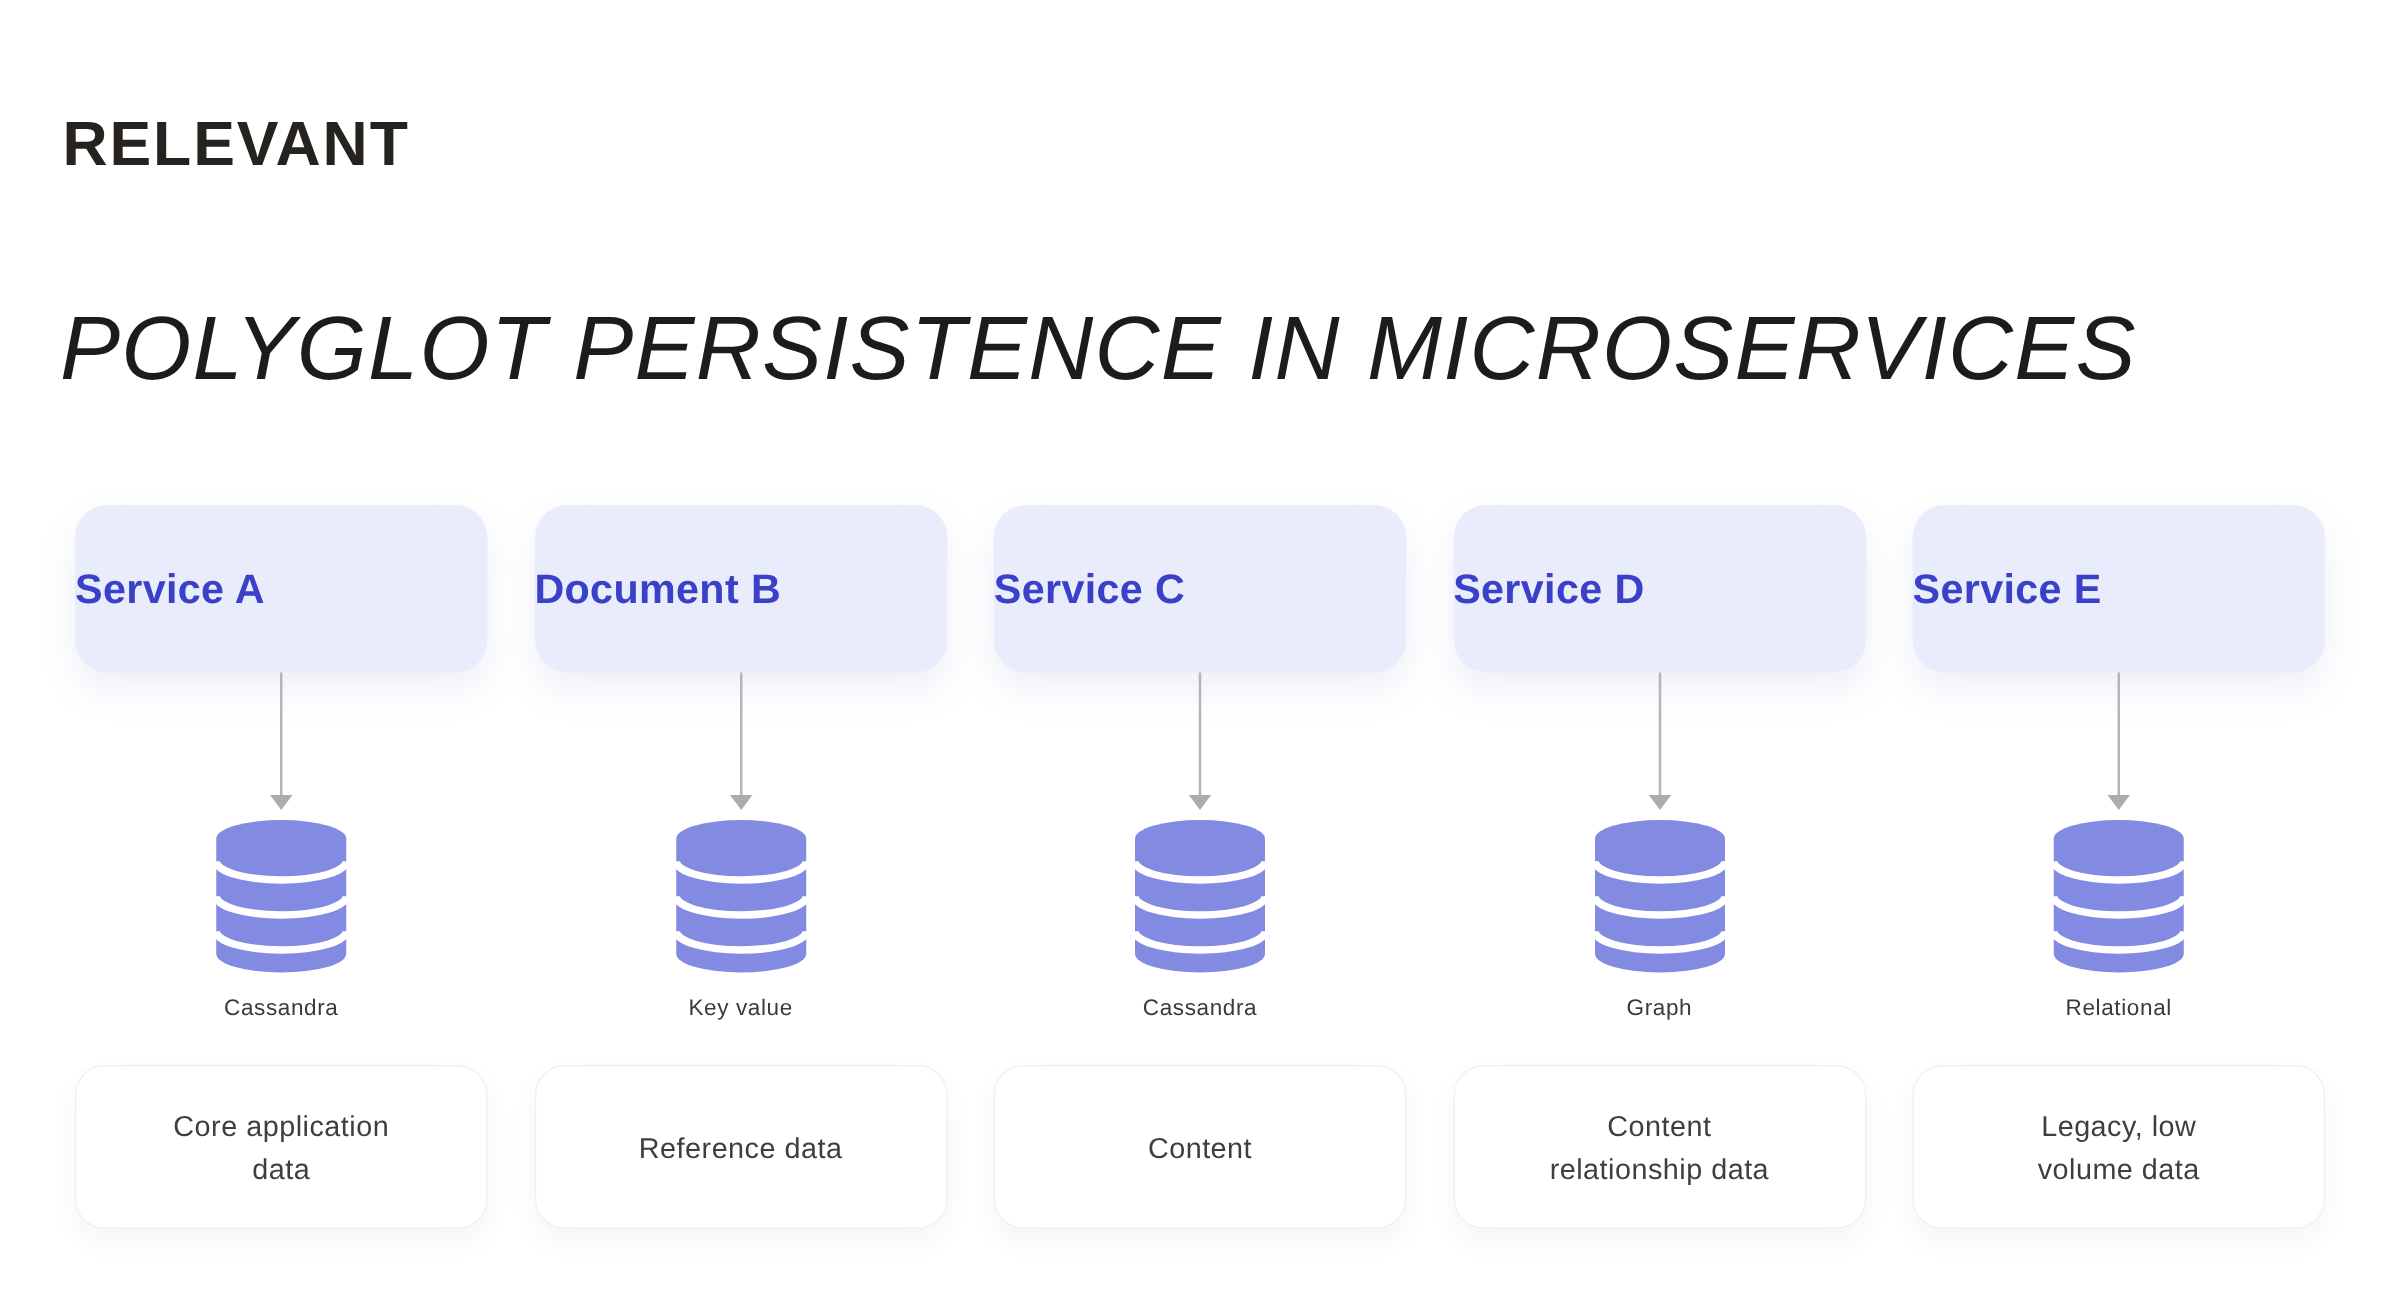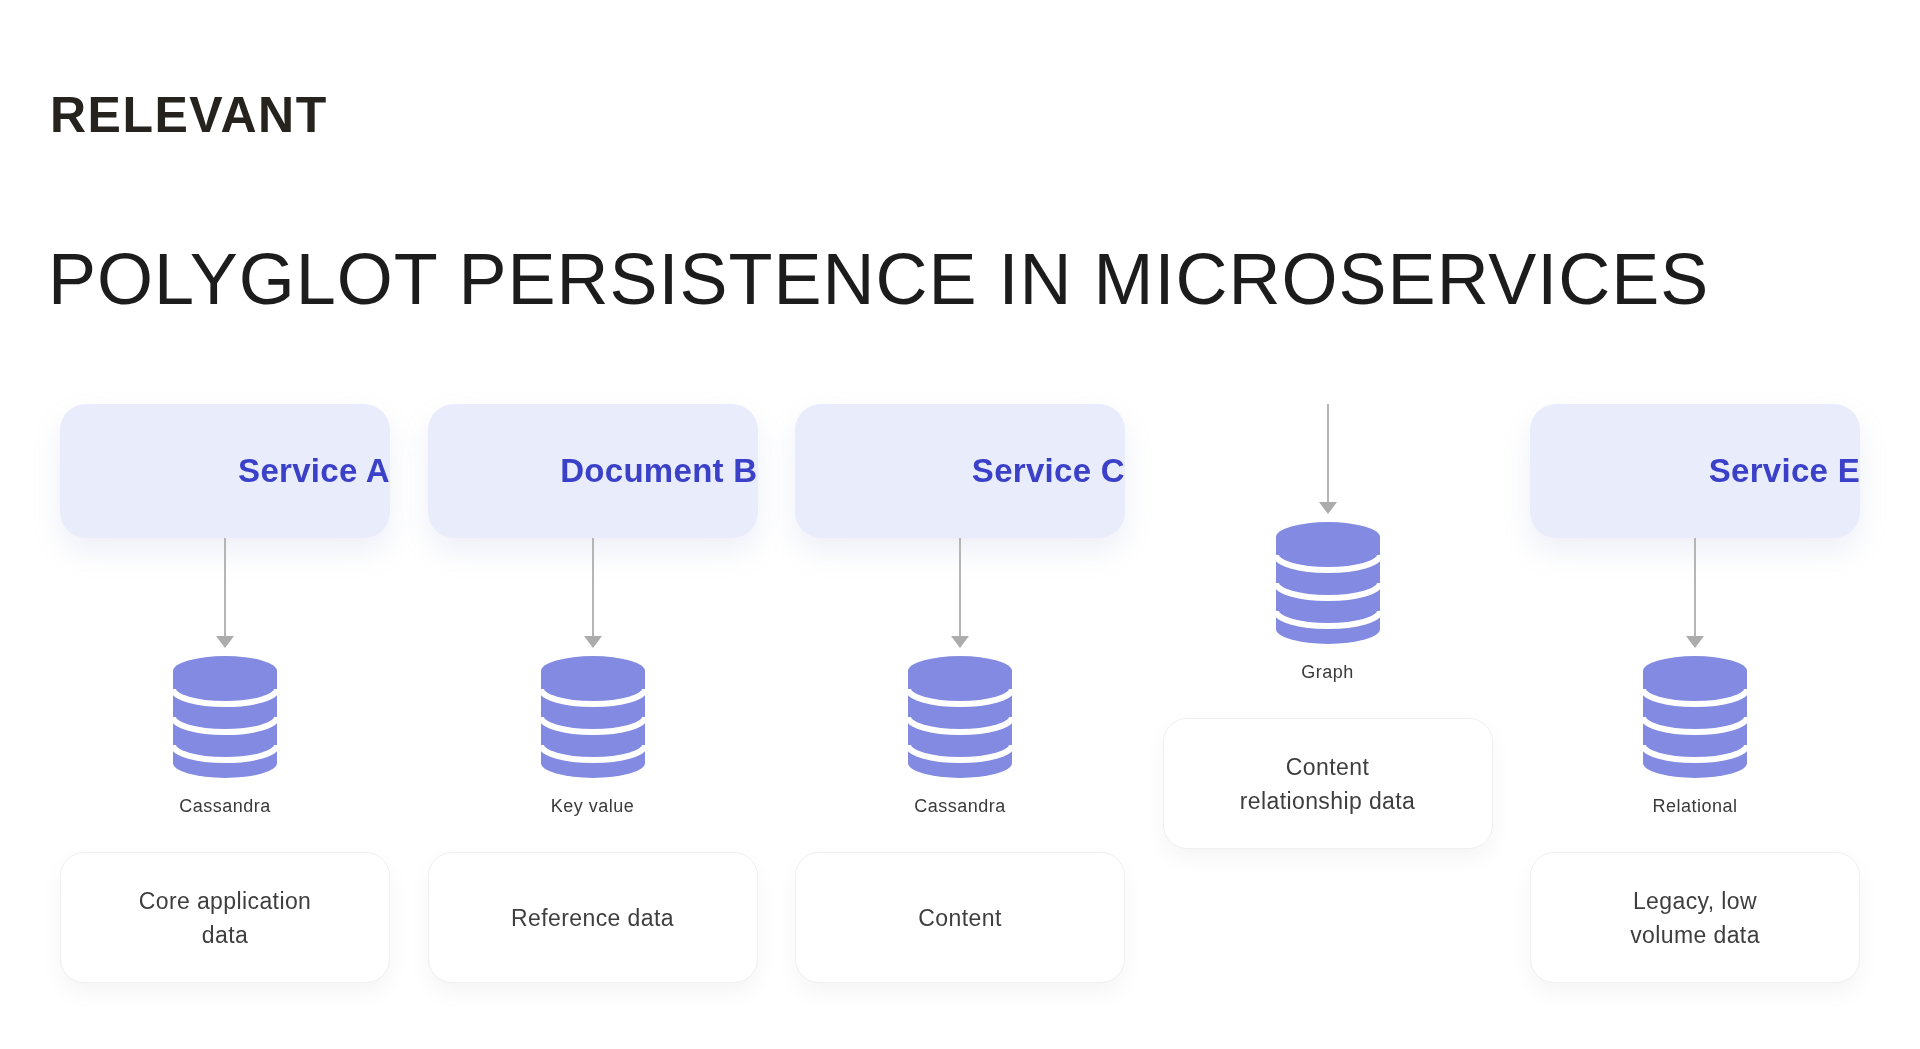--- a/index.html
+++ b/index.html
@@ -25,20 +25,21 @@
   .title {
     position: absolute;
     left: 48px;
     top: 240px;
     font-size: 72px;
     line-height: 78px;
     font-weight: 400;
     letter-spacing: 1px;
     color: #1c1c1c;
     white-space: nowrap;
+    font-style: italic;
   }
   .columns {
     position: absolute;
     left: 60px;
     top: 404px;
     width: 1800px;
     display: flex;
     justify-content: space-between;
   }
   .column {
@@ -47,21 +48,21 @@
     flex-direction: column;
     align-items: center;
   }
   .service-box {
     width: 100%;
     height: 134px;
     background: #e9edfb;
     border-radius: 26px;
     display: flex;
     align-items: center;
-    justify-content: flex-end;
+    justify-content: flex-start;
     box-shadow: 0 14px 28px rgba(150, 160, 210, 0.16);
   }
   .service-label {
     font-size: 33px;
     font-weight: 600;
     letter-spacing: 0.3px;
     color: #3b40c8;
   }
   .arrow {
     height: 110px;
@@ -187,20 +188,23 @@
         <path d="M1,90 A52,15 0 0 0 105,90" fill="none" stroke="#ffffff" stroke-width="6"></path>
       </svg>
       <div class="db-label">Cassandra</div>
       <div class="desc-card">
         <span class="desc-line">Content</span>
         <span class="desc-line"></span>
       </div>
     </div>
 
     <div class="column">
+      <div class="service-box">
+        <span class="service-label">Service D</span>
+      </div>
       <div class="arrow">
         <div class="arrow-line"></div>
         <div class="arrow-head"></div>
       </div>
       <svg class="db-icon" viewBox="0 0 106 124" aria-hidden="true">
         <path d="M1,16 A52,15 0 0 1 105,16 L105,108 A52,15 0 0 1 1,108 Z" fill="#828ae1"></path>
         <path d="M1,34 A52,15 0 0 0 105,34" fill="none" stroke="#ffffff" stroke-width="6"></path>
         <path d="M1,62 A52,15 0 0 0 105,62" fill="none" stroke="#ffffff" stroke-width="6"></path>
         <path d="M1,90 A52,15 0 0 0 105,90" fill="none" stroke="#ffffff" stroke-width="6"></path>
       </svg>

